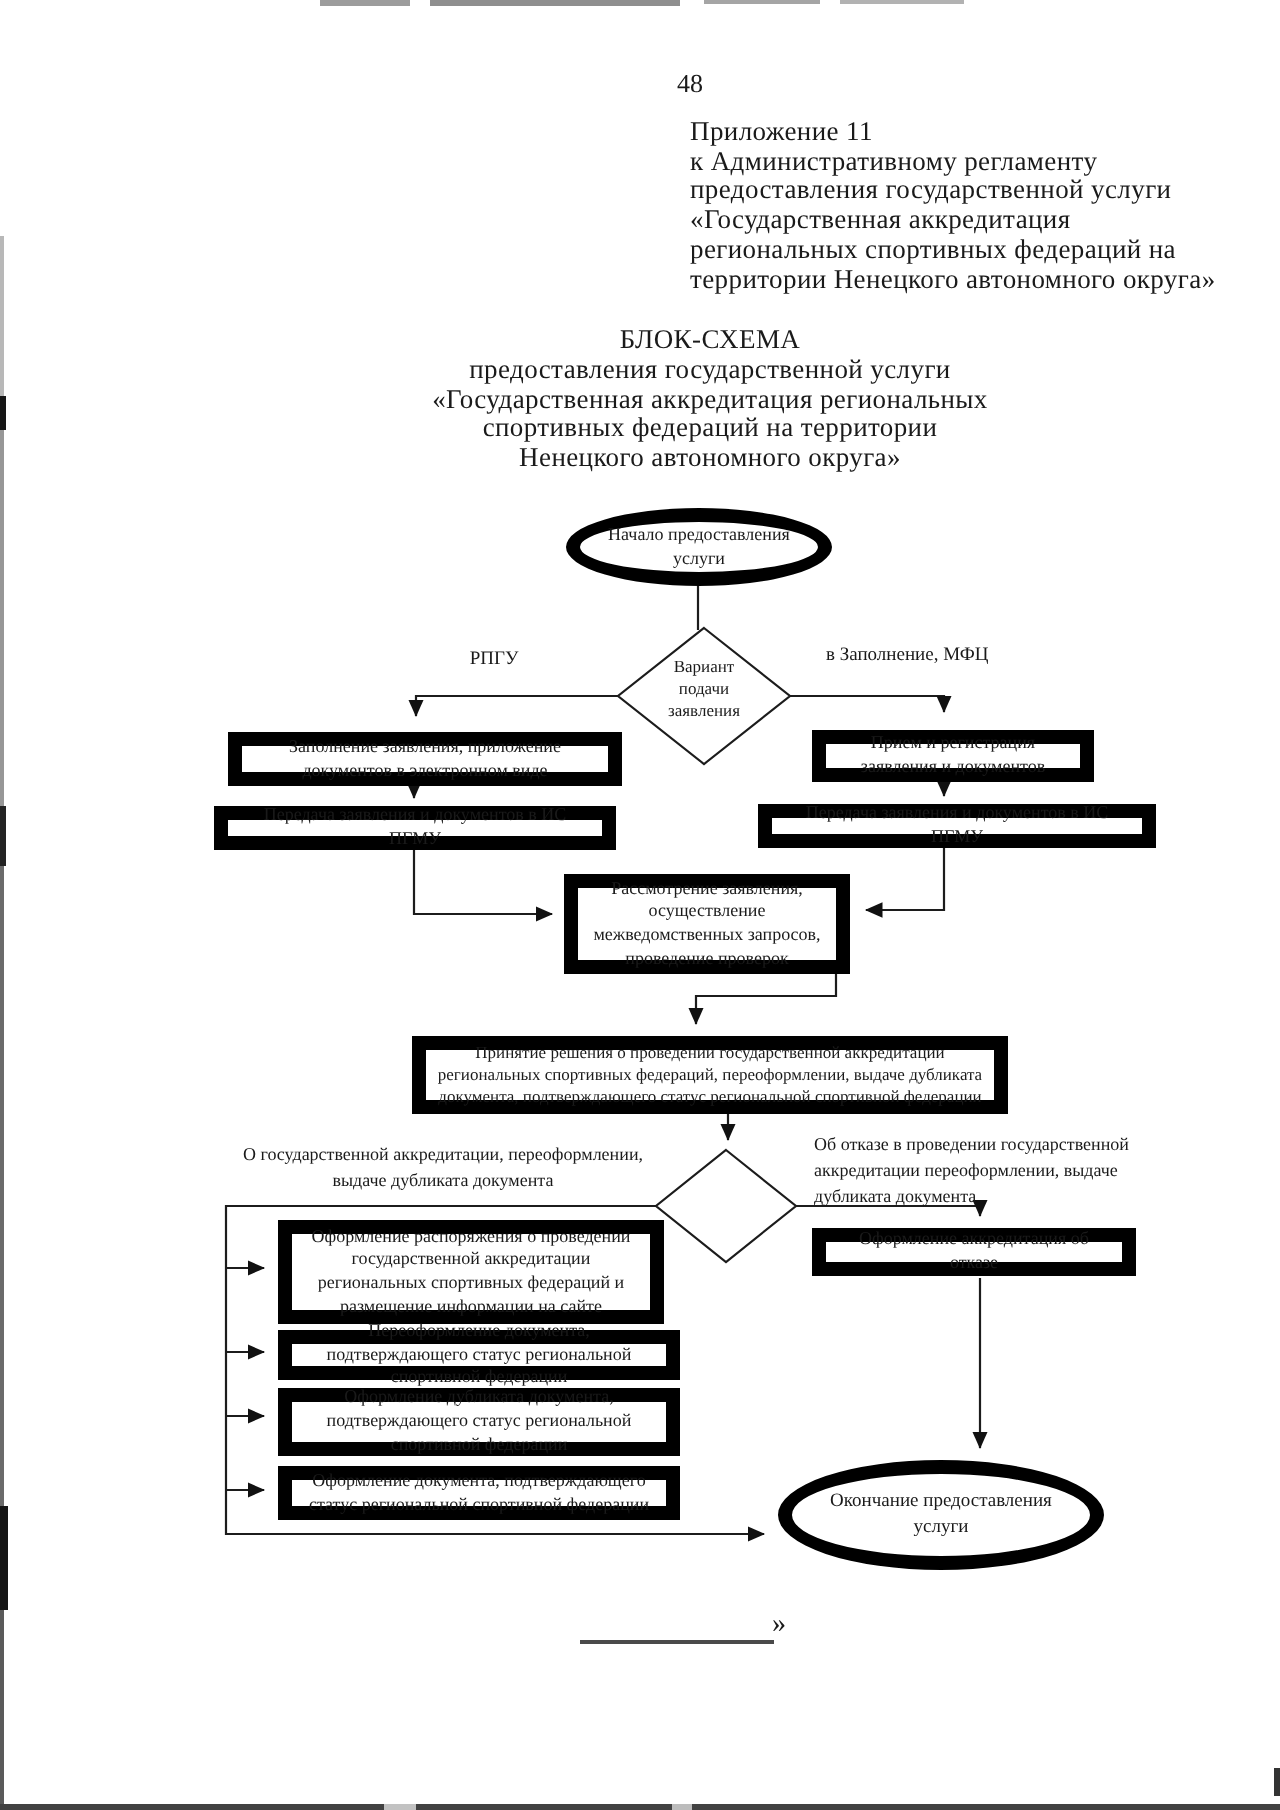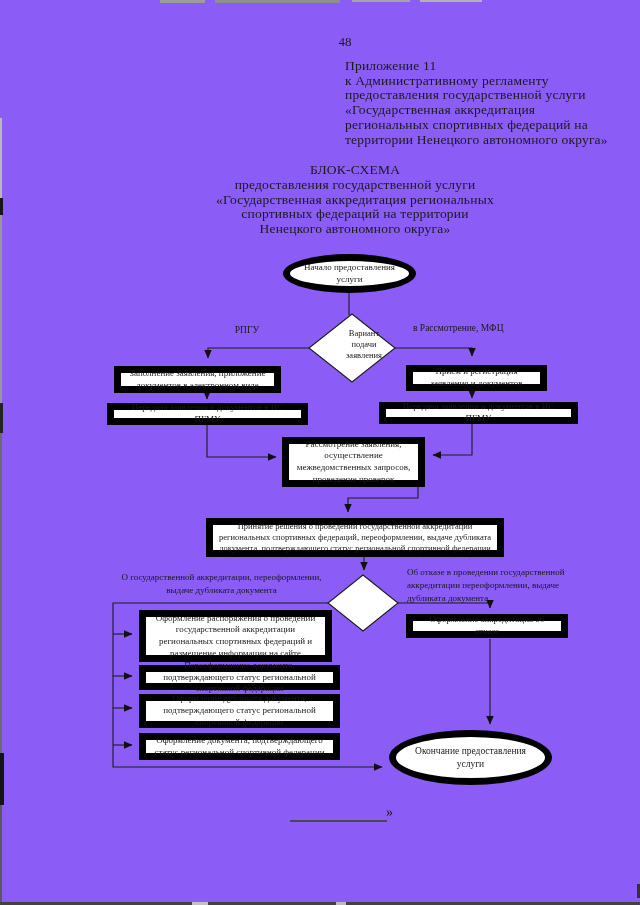--- a/index.html
+++ b/index.html
@@ -1,17 +1,17 @@
 <!DOCTYPE html>
 <html><head>
 <meta charset="utf-8">
 <style>
   html,body{margin:0;padding:0;background:#e8e8e8;}
   .page{
-    position:relative; width:640px; height:905px; background:#8b5cf6;
+    position:relative; width:640px; height:905px; background:#ffffff;
     font-family:"Liberation Serif", serif; color:#1a1a1a; overflow:hidden;
     margin:0 auto;
   }
   .abs{position:absolute;}
   .center{text-align:center;}
   .box{
     position:absolute; border:7px solid #000000; background:#fff;
     display:flex; align-items:center; justify-content:center;
     text-align:center; box-sizing:border-box; line-height:1.3;
     padding:1px 4px; z-index:3;
@@ -88,26 +88,26 @@
     <path class="c arr" d="M113,708 H132"></path>
     <path class="c arr" d="M113,745 H132"></path>
     <path class="c arr" d="M398,603 H490 V608"></path>
     <path class="c arr" d="M490,639 V724"></path>
     <polygon class="dmd" points="352,314 395,348 352,382 309,348"></polygon>
     <polygon class="dmd" points="363,575 398,603 363,631 328,603"></polygon>
   </svg>
 
   <div class="box ellipse" style="left:283px;top:254px;width:133px;height:39px;font-size:9px;padding:1px 12px;">Начало предоставления услуги</div>
 
-  <div class="abs center" style="left:329px;top:328px;width:46px;font-size:8.5px;line-height:1.3;z-index:3;margin-left:12px;">Вариант подачи заявления</div>
+  <div class="abs center" style="left:329px;top:328px;width:46px;font-size:8.5px;line-height:1.3;z-index:3;">Вариант подачи заявления</div>
 
   <div class="lbl center" style="left:222px;top:324px;width:50px;">РПГУ</div>
-  <div class="lbl" style="left:413px;top:322px;width:115px;">в Рассмотрение, МФЦ</div>
+  <div class="lbl" style="left:413px;top:322px;width:115px;">в Заполнение, МФЦ</div>
 
-  <div class="box" style="left:114px;top:366px;width:167px;height:27px;font-size:9px;">Заполнение заявления, приложение документов в электронном виде</div>
+  <div class="box" style="left:114px;top:366px;width:197px;height:27px;font-size:9px;">Заполнение заявления, приложение документов в электронном виде</div>
   <div class="box" style="left:107px;top:403px;width:201px;height:22px;font-size:9px;">Передача заявления и документов в ИС ПГМУ</div>
 
   <div class="box" style="left:406px;top:365px;width:141px;height:26px;font-size:9px;">Прием и регистрация заявления и документов</div>
   <div class="box" style="left:379px;top:402px;width:199px;height:22px;font-size:9px;">Передача заявления и документов в ИС ПГМУ</div>
 
   <div class="box" style="left:282px;top:437px;width:143px;height:50px;font-size:9px;">Рассмотрение заявления, осуществление межведомственных запросов, проведение проверок</div>
 
   <div class="box" style="left:206px;top:518px;width:298px;height:39px;font-size:8.5px;padding:11px 3px;">Принятие решения о проведении государственной аккредитации региональных спортивных федераций, переоформлении, выдаче дубликата документа, подтверждающего статус региональной спортивной федерации</div>
 
   <div class="lbl center" style="left:118px;top:571px;width:207px;font-size:9px;">О государственной аккредитации, переоформлении, выдаче дубликата документа</div>

